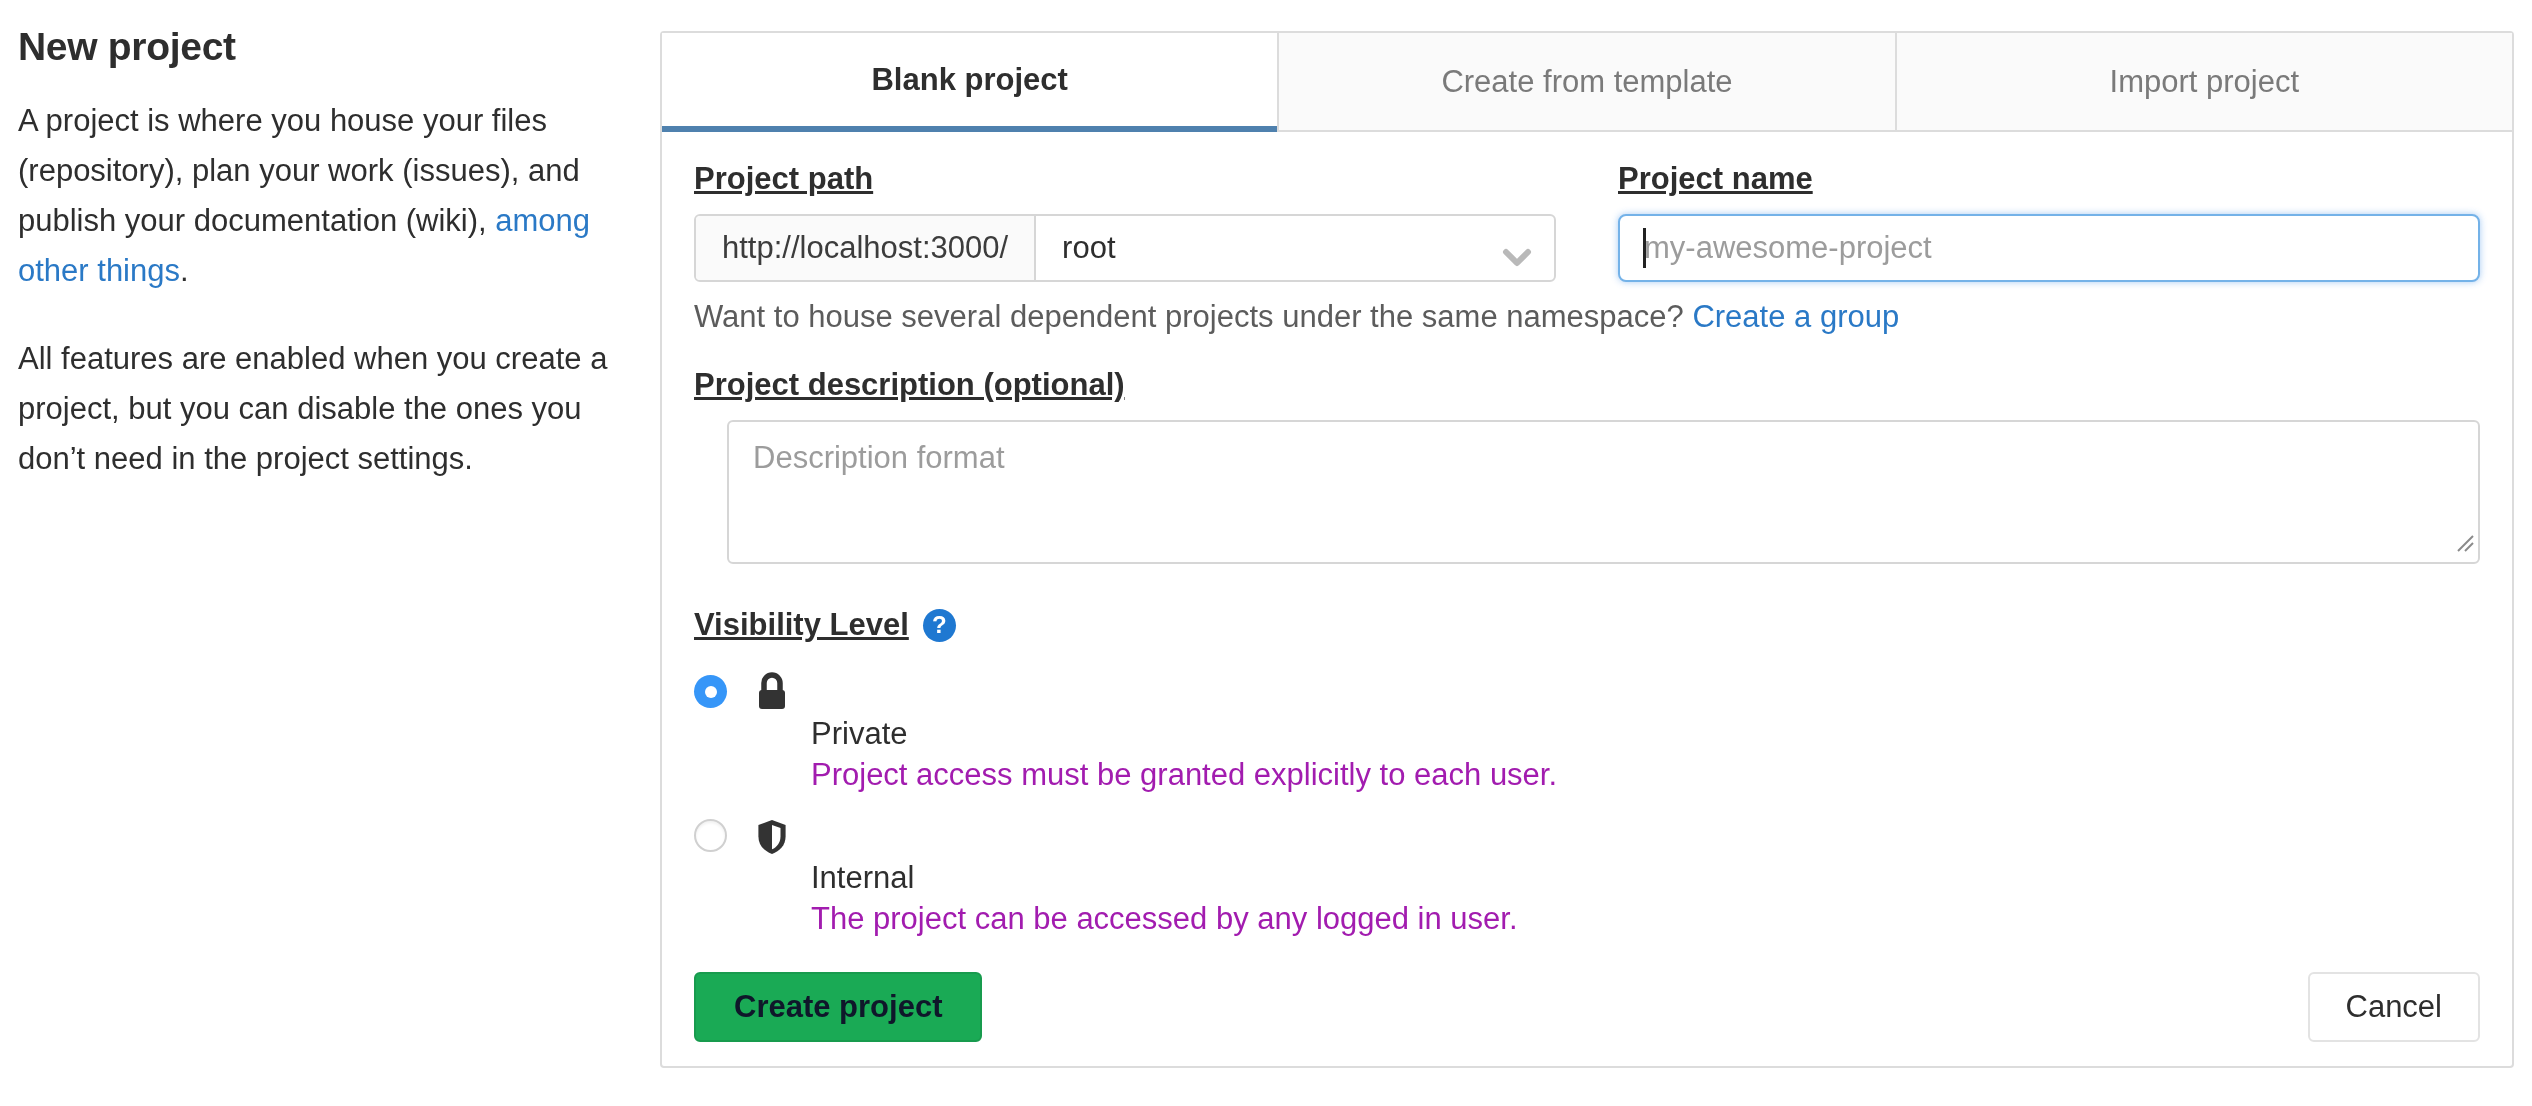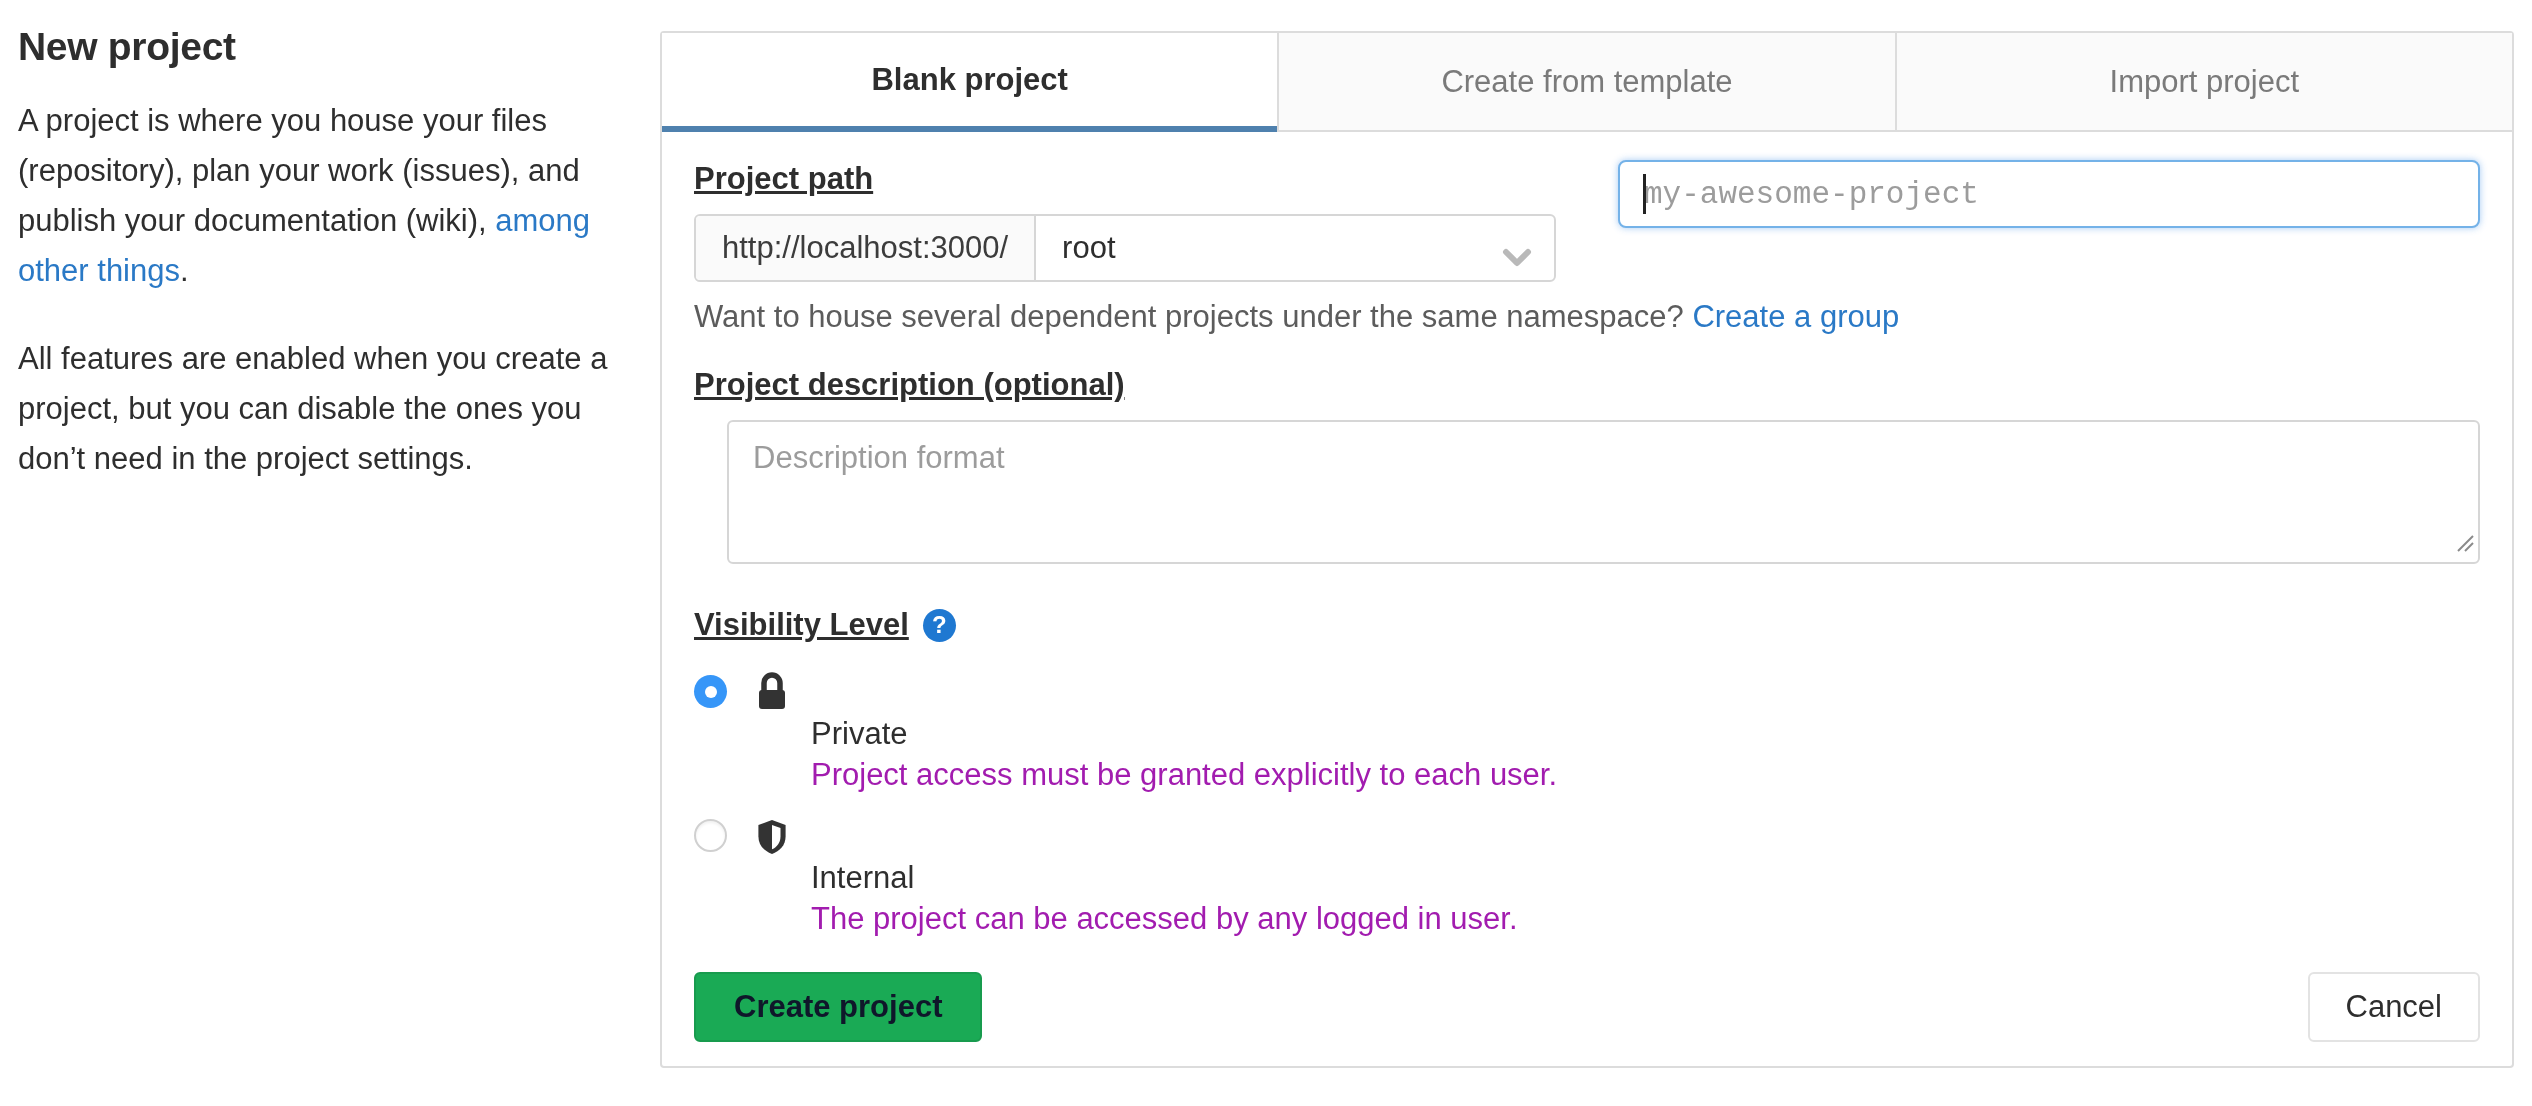--- a/index.html
+++ b/index.html
@@ -86,21 +86,21 @@
   }
   .ns-select .chev { position: absolute; right: 22px; top: 24px; }
 
   
   .name-wrap { position: relative; }
   .name-input {
     width: 100%; height: 68px;
     border: 2px solid #74b2e8; border-radius: 8px;
     box-shadow: 0 0 7px rgba(60,140,230,0.45);
     padding: 0 24px;
-    font-size: 31px; font-family: Liberation Mono, monospace;
+    font-size: 31px; font-family: Liberation Sans, sans-serif;
     color: #2e2e2e; outline: none;
   }
   .name-input::placeholder { color: #9c9c9c; opacity: 1; }
   .caret {
     position: absolute; left: 25px; top: 14px;
     width: 3px; height: 40px; background: #222;
   }
 
   .hint-line { margin-top: 16px; font-size: 31px; line-height: 38px; color: #5c5c5c; }
 
@@ -186,20 +186,21 @@
             <span>root</span>
             <span class="chev">
               <svg width="30" height="20" viewBox="0 0 30 20">
                 <polyline points="4,4 15,15 26,4" fill="none" stroke="#b9b9b9" stroke-width="6" stroke-linecap="round" stroke-linejoin="round"></polyline>
               </svg>
             </span>
           </div>
         </div>
       </div>
       <div class="col">
+        <span class="field-label">Project name</span>
         <div class="name-wrap">
           <input class="name-input" type="text" placeholder="my-awesome-project" style="">
           <div class="caret"></div>
         </div>
       </div>
     </div>
 
     <div class="hint-line"><span>Want to house several dependent projects under the same namespace?</span>
       <a class="link">Create a group</a>
     </div>

